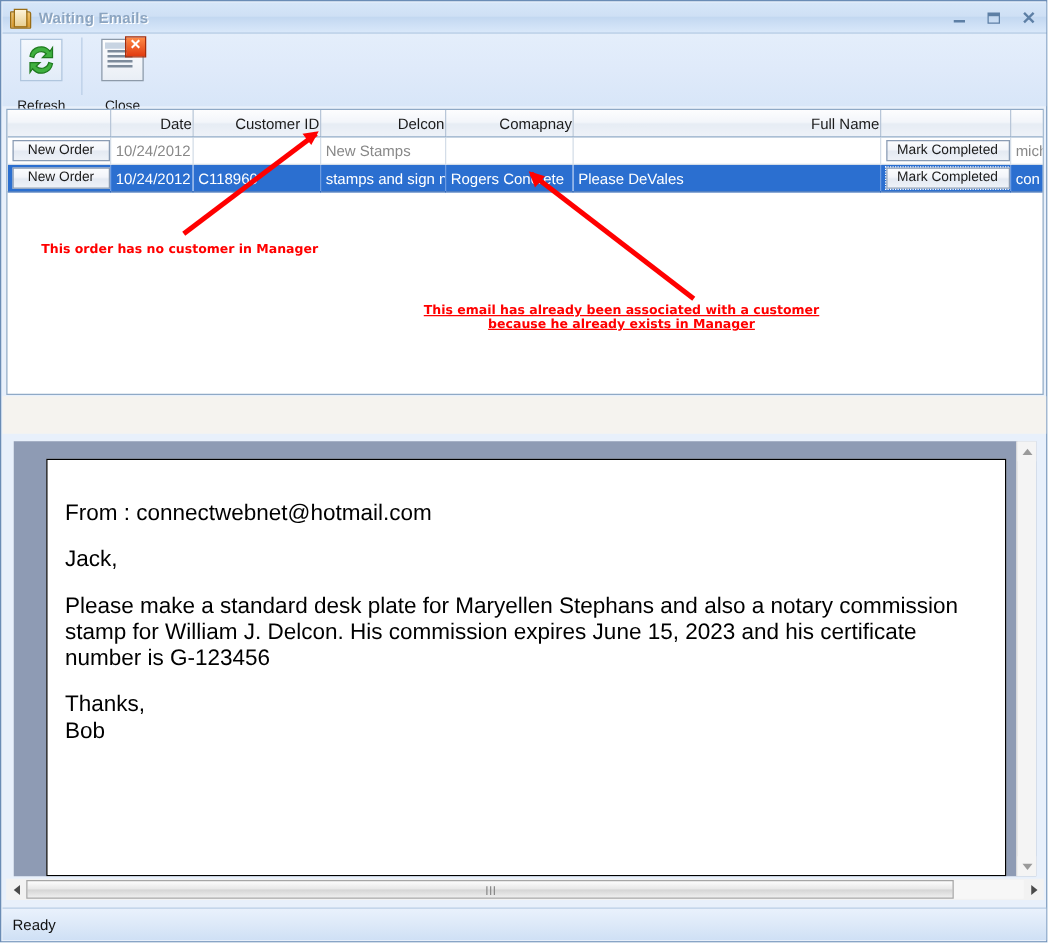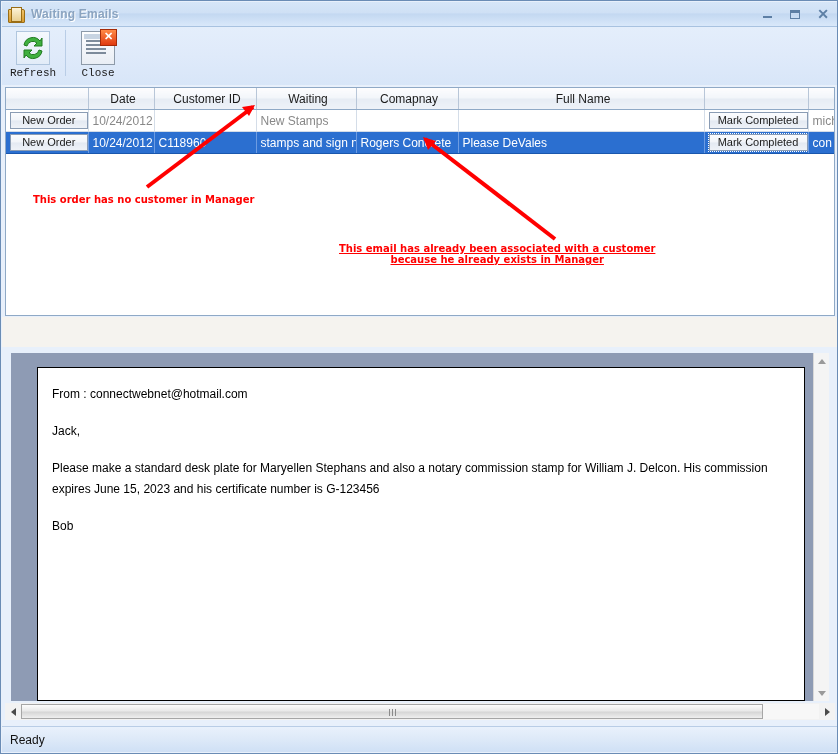--- a/index.html
+++ b/index.html
@@ -105,24 +105,23 @@
     display: flex;
     flex-direction: column;
     align-items: center;
     cursor: default;
   }
   .tool-icon {
     width: 32px; height: 32px;
     position: relative;
   }
   .tool-label {
-    margin-top: 2px;
+    margin-top: 14px;
     font-size: 11px;
     color: #1b1b1b;
-    font-family: Liberation Mono, monospace;
   }
   .tool-sep {
     width: 1px; height: 46px;
     margin: 3px 6px 0 6px;
     background: #b9cde6;
   }
 
   
   .icon-refresh {
     background: linear-gradient(to bottom, #f4f8fd, #e2ecf8);
@@ -169,21 +168,21 @@
     table-layout: fixed;
     width: 870px;
     font-size: 12px;
   }
   table.grid th {
     height: 21px;
     background: linear-gradient(to bottom, #fdfdfe 0%, #f2f5fa 48%, #e6ecf4 52%, #eef2f8 100%);
     border-right: 1px solid #b8c6d8;
     border-bottom: 1px solid #8fa9c6;
     font-weight: normal;
-    text-align: center;
+    text-align: right;
     padding: 0 0 0 4px;
     color: #1b1b1b;
     white-space: nowrap;
     overflow: hidden;
   }
   table.grid td {
     height: 21px;
     border-right: 1px solid #d4dde8;
     border-bottom: 1px solid #d4dde8;
     padding: 0 0 0 4px;
@@ -231,22 +230,22 @@
     box-sizing: border-box;
     overflow: hidden;
   }
   #email-doc {
     position: absolute;
     left: 26px; top: 14px;
     width: 768px; height: 334px;
     background: #ffffff;
     border: 1px solid #000000;
     box-sizing: border-box;
-    padding: 16px 14px 0 14px;
-    font-size: 12px;
+    padding: 32px 14px 0 14px;
+    font-size: 18px;
     line-height: 21px;
     color: #000000;
     overflow: hidden;
   }
   #email-doc p { margin: 0 0 16px 0; }
   #email-doc p.tight { margin-bottom: 0; }
 
   
   #email-vscroll {
     position: absolute;
@@ -423,21 +422,21 @@
           <col style="width:102px">
           <col style="width:246px">
         <col style="width:104px">
           <col style="width:68px">
       </colgroup>
       <thead>
         <tr>
           <th></th>
           <th>Date</th>
           <th>Customer ID</th>
-          <th>Waiting</th>
+          <th>Delcon</th>
           <th>Comapnay</th>
           <th>Full Name</th>
           <th></th>
           <th>str</th>
         </tr>
       </thead>
       <tbody>
         <tr class="row-normal">
           <td class="cell-btn">
             <span class="grid-button">New Order</span>
@@ -470,20 +469,21 @@
     </table>
   </div>
 
   <div id="mid-filler"></div>
 
   <div id="email-frame">
     <div id="email-doc">
       <p>From : connectwebnet@hotmail.com</p>
       <p>Jack,</p>
       <p>Please make a standard desk plate for Maryellen Stephans and also a notary commission stamp for William J. Delcon.  His commission expires June 15, 2023 and his certificate number is G-123456</p>
+      <p class="tight">Thanks,</p>
       <p>Bob</p>
     </div>
     <div id="email-vscroll">
       <div class="sb-arrow top">
           <span class="tri-up"></span>
         </div>
       <div class="sb-arrow bottom">
           <span class="tri-down"></span>
         </div>
     </div>

